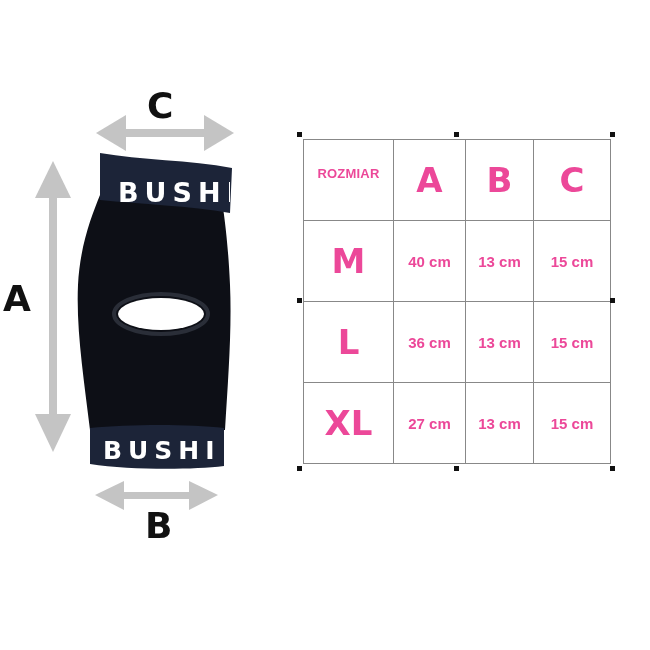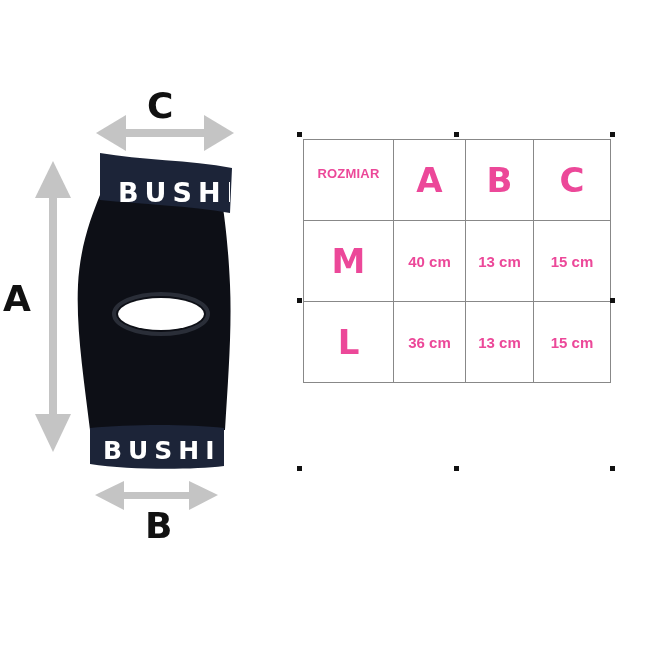--- a/index.html
+++ b/index.html
@@ -69,20 +69,26 @@
     <td class="val">40 cm</td>
     <td class="val">13 cm</td>
     <td class="val">15 cm</td>
   </tr>
   <tr>
     <td class="size">L</td>
     <td class="val">36 cm</td>
     <td class="val">13 cm</td>
     <td class="val">15 cm</td>
   </tr>
+  <tr>
+    <td class="size">XL</td>
+    <td class="val">27 cm</td>
+    <td class="val">13 cm</td>
+    <td class="val">15 cm</td>
+  </tr>
 </tbody>
   </table>
 
 <div class="handle" style="left:297px;top:132px;"></div>
 <div class="handle" style="left:454px;top:132px;"></div>
 <div class="handle" style="left:610px;top:132px;"></div>
 <div class="handle" style="left:297px;top:298px;"></div>
 <div class="handle" style="left:610px;top:298px;"></div>
 <div class="handle" style="left:297px;top:466px;"></div>
 <div class="handle" style="left:454px;top:466px;"></div>

